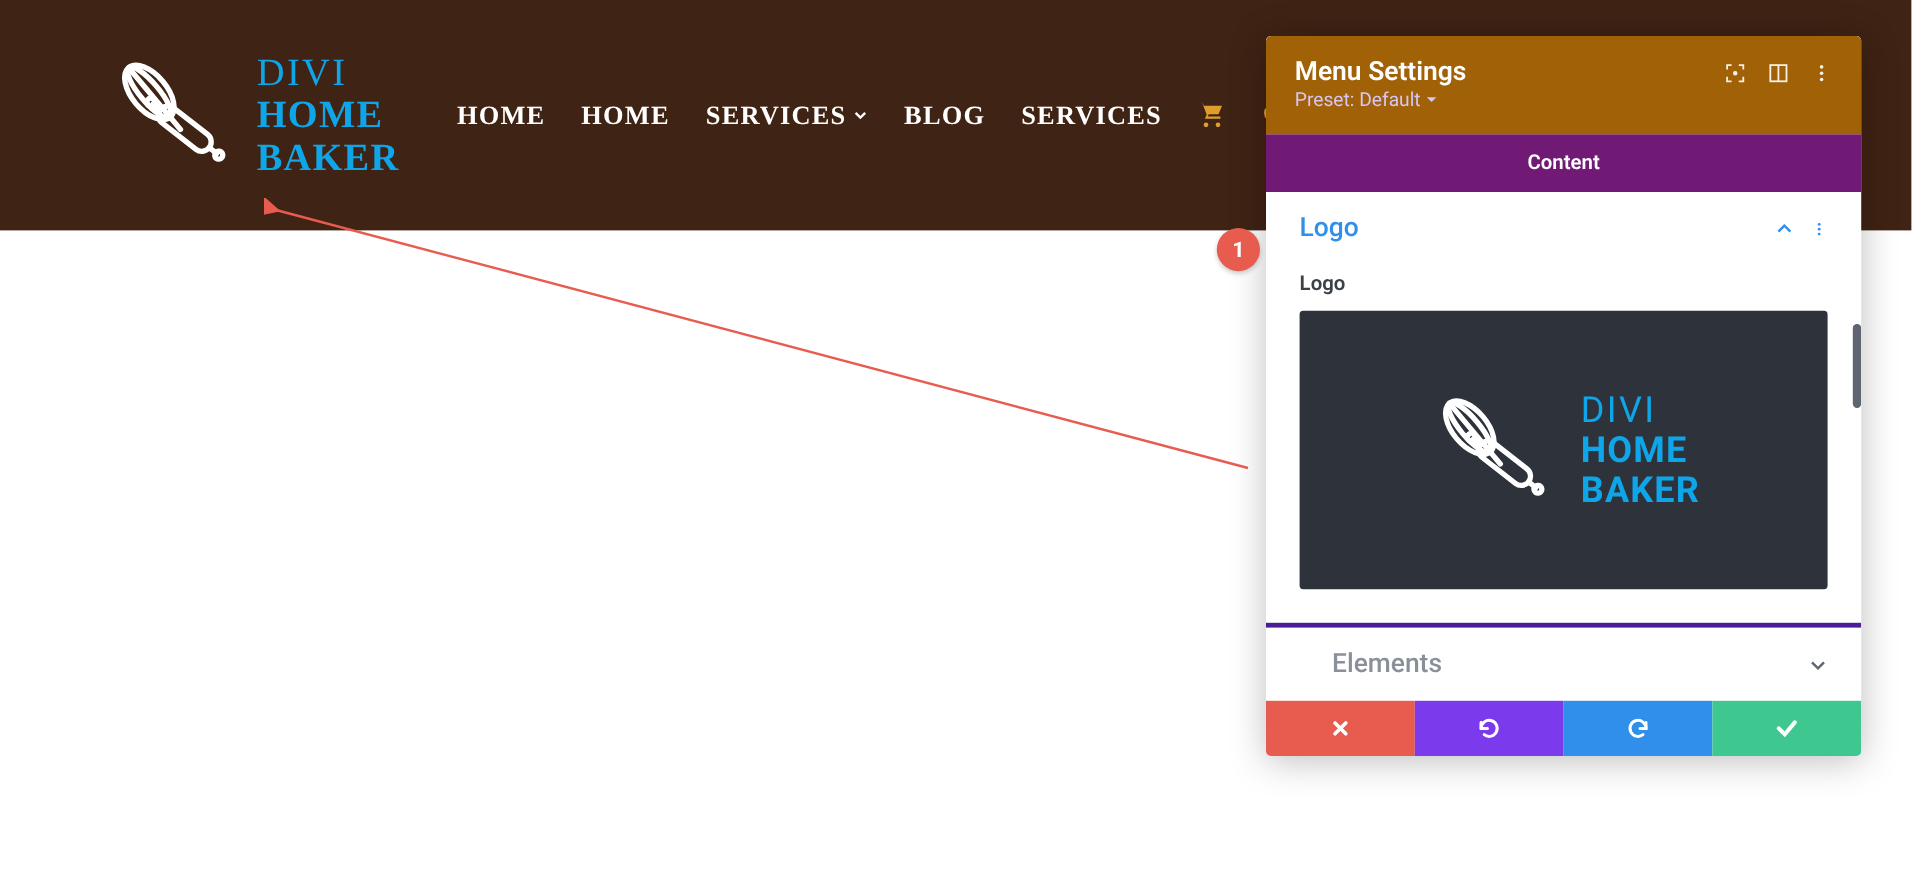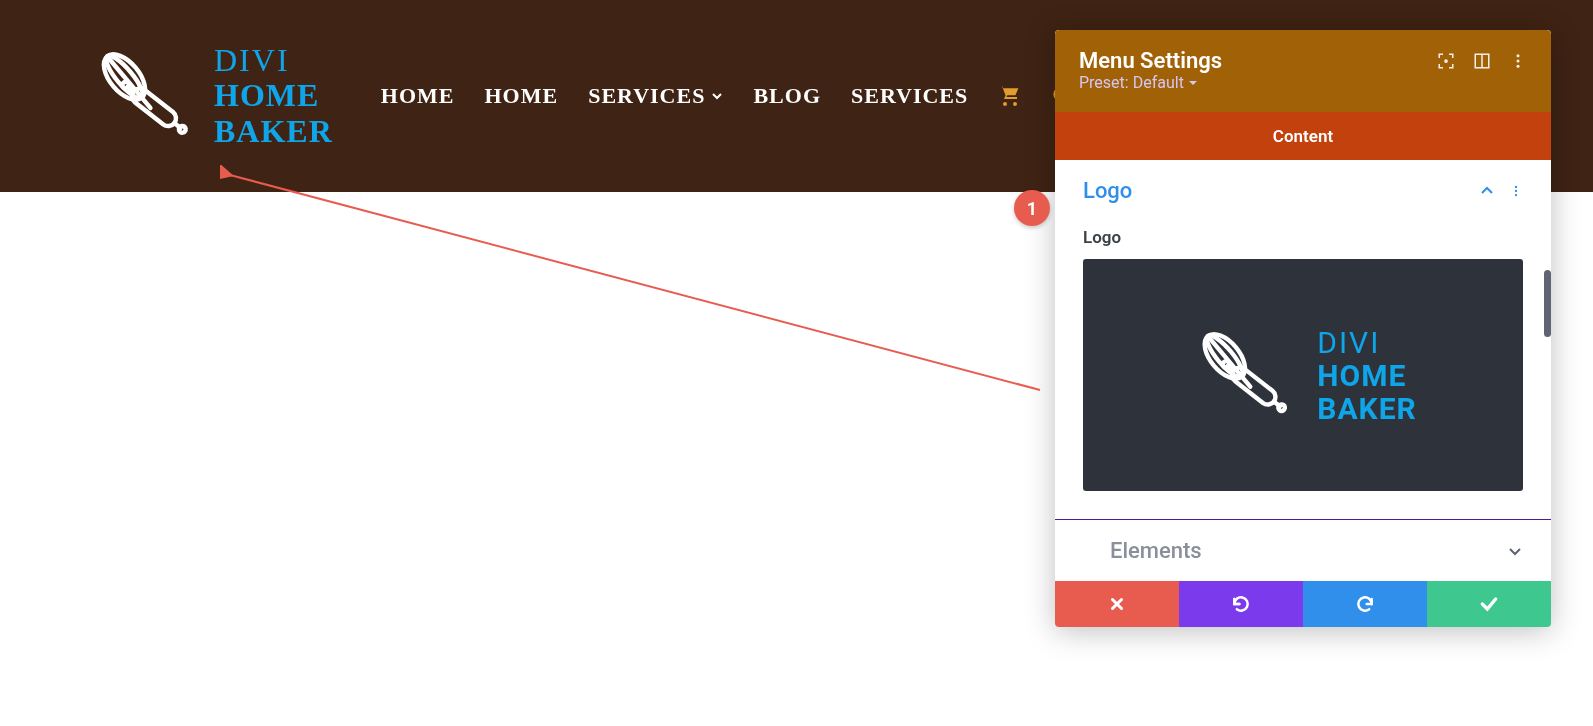--- a/index.html
+++ b/index.html
@@ -150,29 +150,29 @@
     .panel-tab {
       flex: 1;
       text-align: center;
       padding: 14px 0;
       color: #fff;
       font-size: 17px;
       font-weight: 600;
       cursor: pointer;
     }
     .panel-tab.active {
-      background: #c2410c;
+      background: #701a75;
     }
 
     .panel-body {
       background: #fff;
       padding: 0;
     }
     .section {
-      border-bottom: 1px solid #4c1d95;
+      border-bottom: 4px solid #4c1d95;
     }
     .section-header {
       display: flex;
       align-items: center;
       justify-content: space-between;
       padding: 18px 28px;
       cursor: pointer;
     }
     .section-title {
       font-size: 22px;

